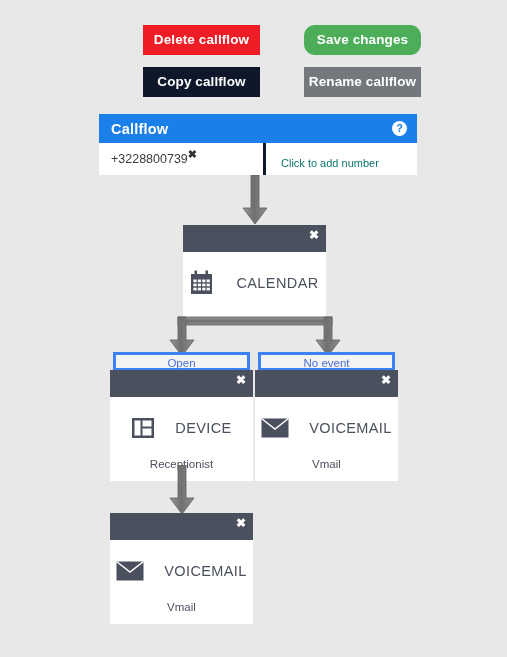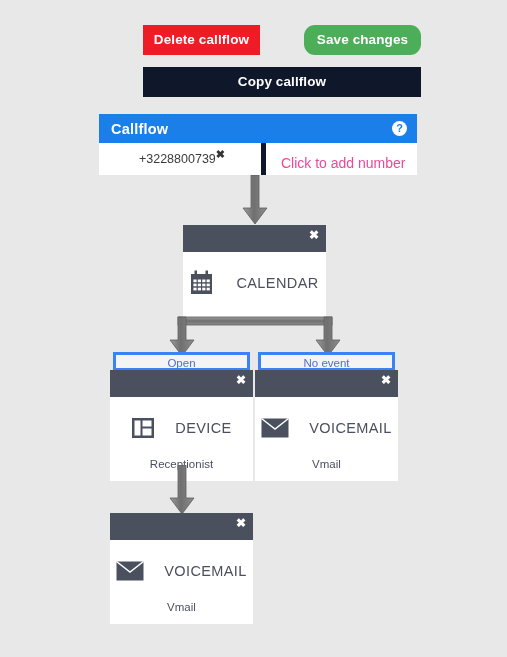--- a/index.html
+++ b/index.html
@@ -85,24 +85,24 @@
     cursor: pointer;
     font-family: "Liberation Sans", sans-serif;
   }
   .panel-body {
     display: flex;
     background: #ffffff;
     height: 32px;
   }
   .num-cell {
     flex: 0 0 167px;
-    border-right: 5px solid #0f172a;
+    border-right: 3px solid #0f172a;
     display: flex;
     align-items: center;
-    justify-content: center;
+    justify-content: flex-start;
     padding: 0 8px 0 12px;
     box-sizing: border-box;
     position: relative;
   }
   .num-val {
     font-size: 12.5px;
     color: #3b3b3b;
   }
   .num-x {
     font-size: 11px;
@@ -114,22 +114,22 @@
     top: -5px;
   }
   .add-cell {
     flex: 1 1 auto;
     display: flex;
     align-items: center;
     padding-left: 15px;
     box-sizing: border-box;
   }
   .add-link {
-    color: #ec4899;
-    font-size: 14px;
+    color: #0f766e;
+    font-size: 11px;
     cursor: pointer;
     margin-top: 8px;
   }
 
   
   .node {
     position: absolute;
     width: 143px;
     background: #ffffff;
   }
@@ -194,20 +194,21 @@
 </head>
 <body>
 
 <div class="toolbar">
   <div class="btn-row">
     <button class="btn btn-delete">Delete callflow</button>
     <button class="btn btn-save">Save changes</button>
   </div>
   <div class="btn-row">
     <button class="btn btn-copy">Copy callflow</button>
+    <button class="btn btn-rename">Rename callflow</button>
   </div>
 </div>
 
 <div class="panel">
   <div class="panel-head">
     <span class="panel-title">Callflow</span>
     <span class="help-icon">?</span>
   </div>
   <div class="panel-body">
     <div class="num-cell">

